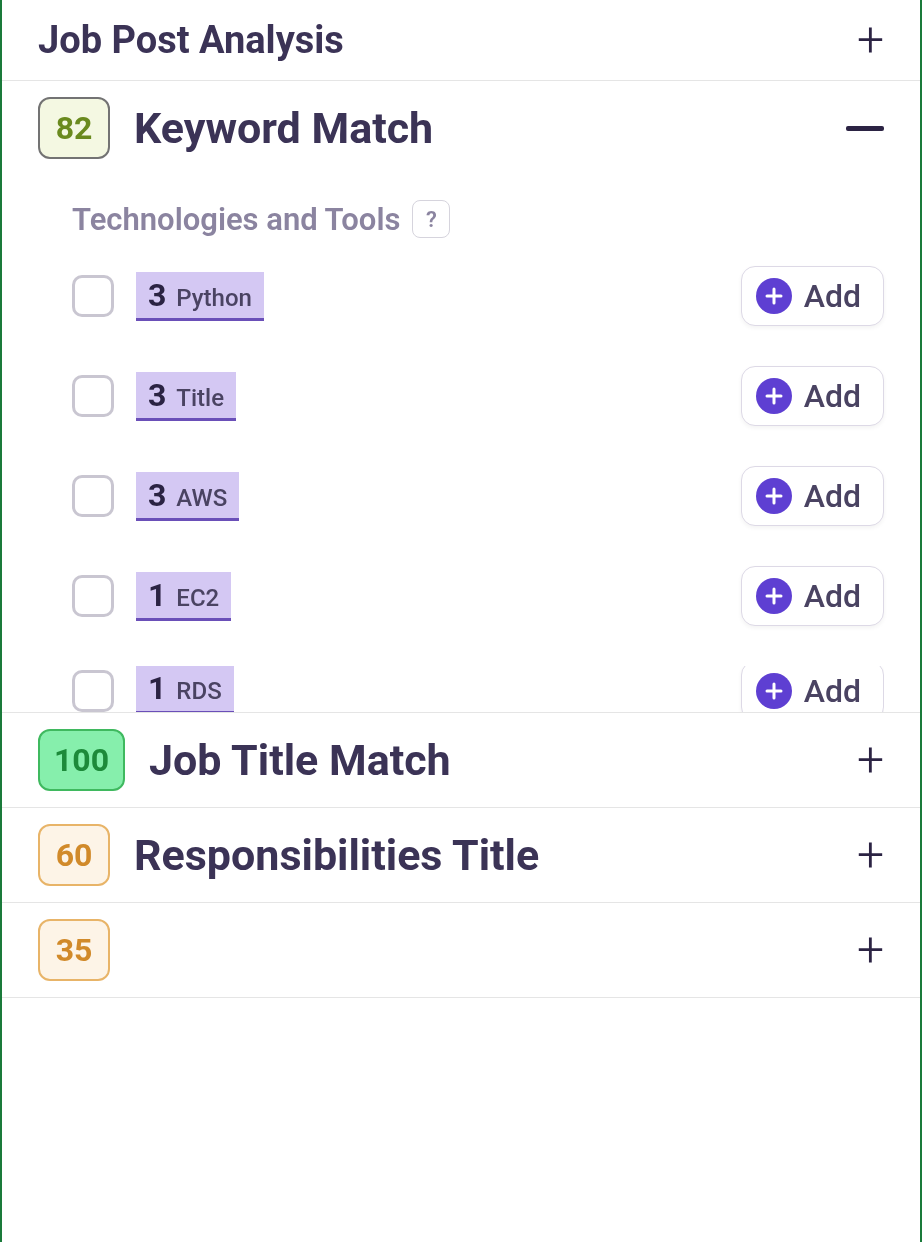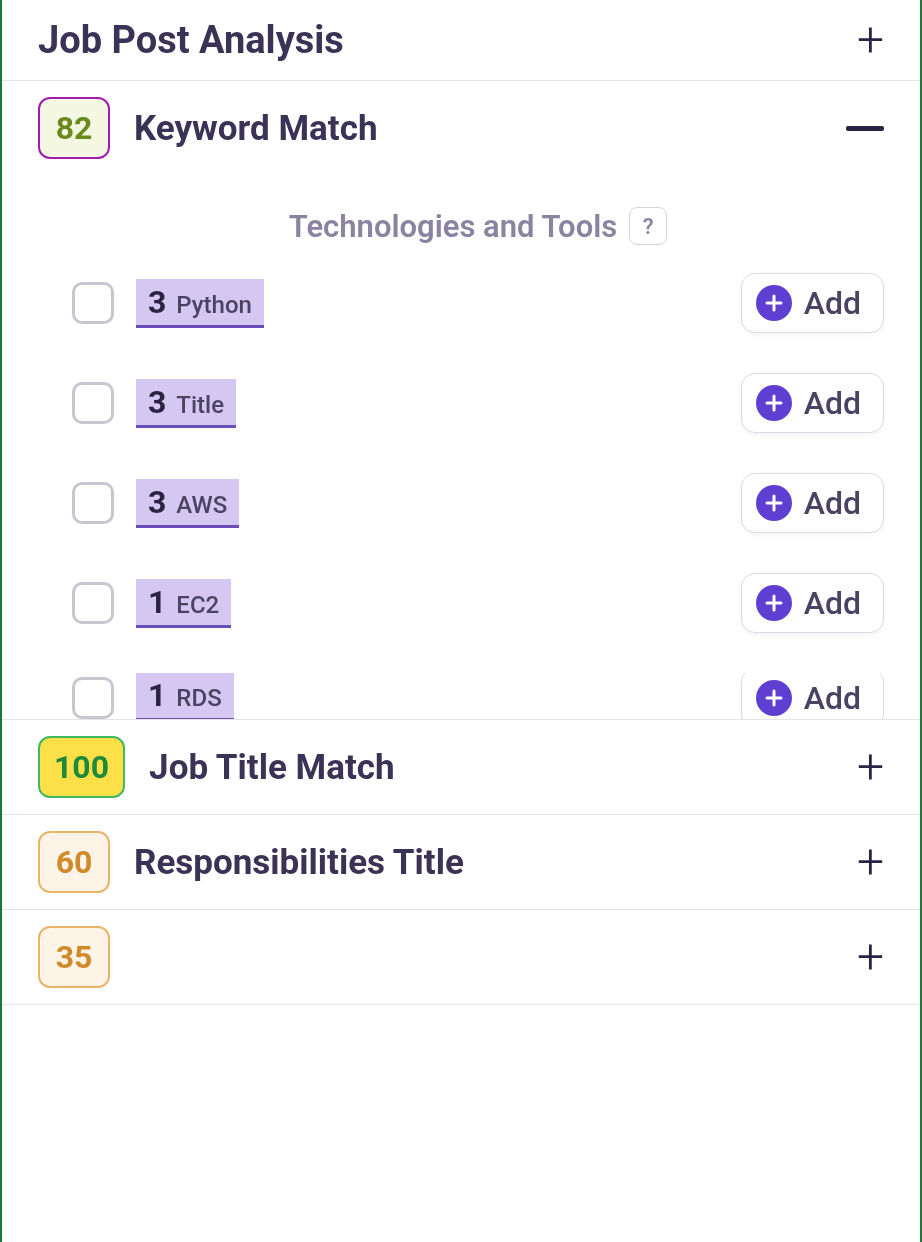--- a/index.html
+++ b/index.html
@@ -28,21 +28,21 @@
       justify-content: space-between;
       padding: 16px 36px;
       cursor: pointer;
     }
     .section-header-left {
       display: flex;
       align-items: center;
       gap: 24px;
     }
     .section-title {
-      font-size: 35px;
+      font-size: 43px;
       font-weight: 700;
       color: #3b3356;
     }
     .section-title-nobadge {
       font-size: 38px;
       font-weight: 700;
       color: #3b3356;
     }
     .score-badge {
       display: flex;
@@ -50,25 +50,25 @@
       justify-content: center;
       min-width: 72px;
       height: 62px;
       border-radius: 12px;
       font-size: 32px;
       font-weight: 700;
       padding: 0 14px;
     }
     .score-lime {
       background: #f4f8e2;
-      border: 2px solid #a21caf;
+      border: 2px solid #737373;
       color: #6a8a1e;
     }
     .score-green {
-      background: #fde047;
+      background: #86efac;
       border: 2px solid #3fb95f;
       color: #1d8a3a;
     }
     .score-orange {
       background: #fdf4e7;
       border: 2px solid #e8b468;
       color: #d18a2a;
     }
     .icon-plus {
       font-size: 48px;
@@ -82,23 +82,22 @@
       background: #2b2343;
       border-radius: 2px;
     }
     .section-body {
       padding: 0 36px 0 70px;
     }
     .category-header {
       display: flex;
       align-items: center;
       gap: 12px;
-      margin-top: 32px;
+      margin-top: 25px;
       margin-bottom: 28px;
-      justify-content: center;
     }
     .category-title {
       font-size: 31px;
       font-weight: 600;
       color: #8b84a0;
     }
     .help-badge {
       display: inline-flex;
       align-items: center;
       justify-content: center;

